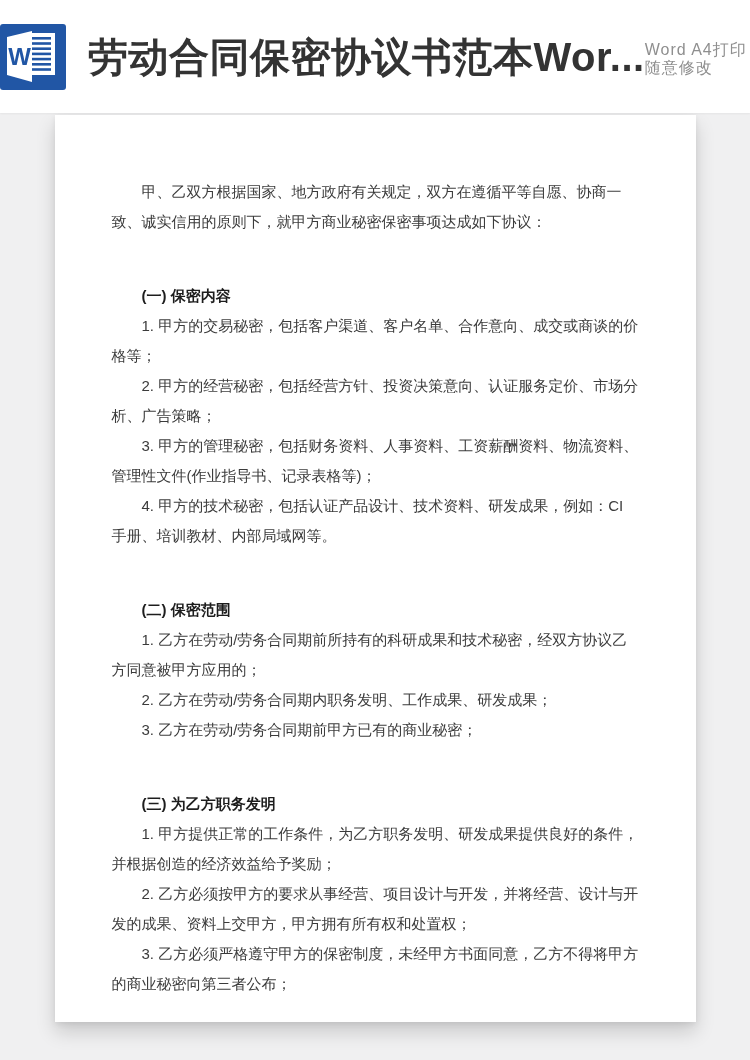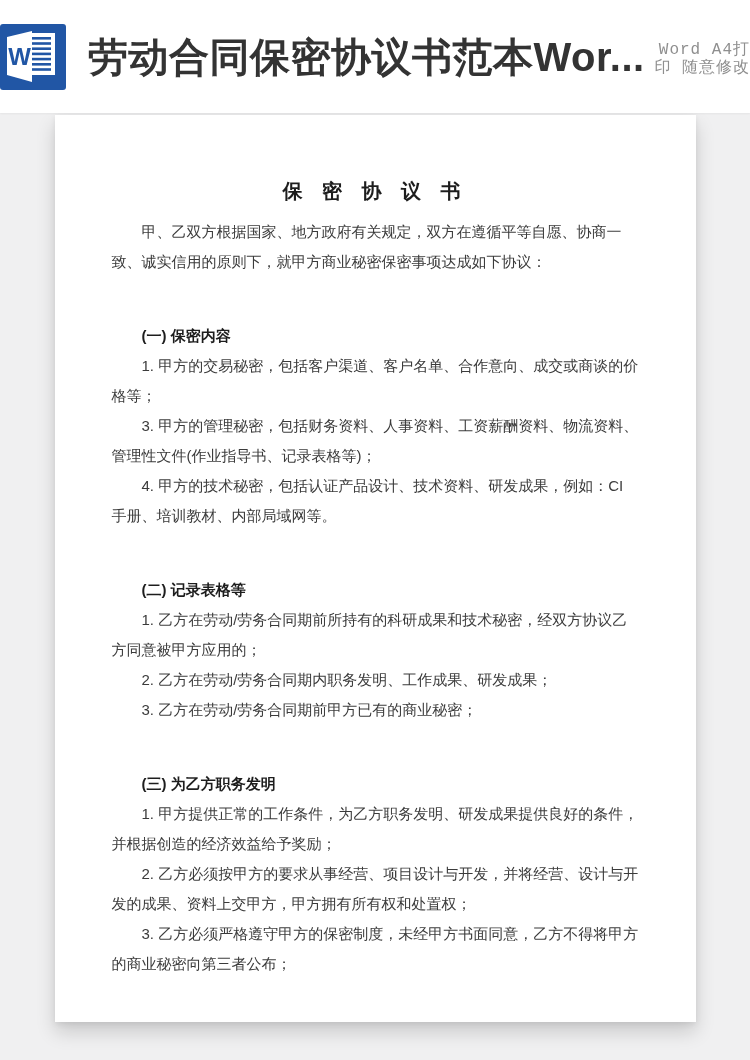--- a/index.html
+++ b/index.html
@@ -42,26 +42,25 @@
     margin: 0;
     font-size: 40px;
     line-height: 46px;
     font-weight: 600;
     color: #333333;
     white-space: nowrap;
     letter-spacing: 0.5px;
   }
   .file-subtitle {
     margin-top: 5px;
-    font-family: Liberation Mono, monospace;
+    font-family: Liberation Sans, sans-serif;
     font-size: 16px;
     line-height: 18px;
     color: #8f8f8f;
     letter-spacing: 1px;
-    text-align: right;
   }
   
   .preview-area {
     width: 750px;
     padding-top: 2px;
     box-sizing: border-box;
   }
   .doc-page {
     width: 641px;
     height: 907px;
@@ -124,28 +123,28 @@
     </svg>
   </span>
   <div class="title-block">
     <h1 class="file-title">劳动合同保密协议书范本Wor...</h1>
     <div class="file-subtitle">Word A4打印 随意修改</div>
   </div>
 </header>
 
 <main class="preview-area">
   <div class="doc-page">
-    <h2 class="doc-title">保 密 协 议 书</h2>
     <div class="doc-body" id="doc-body">
         <p class="para">甲、乙双方根据国家、地方政府有关规定，双方在遵循平等自愿、协商一致、诚实信用的原则下，就甲方商业秘密保密事项达成如下协议：</p>
         <p class="para heading">(一) 保密内容</p>
         <p class="para">1. 甲方的交易秘密，包括客户渠道、客户名单、合作意向、成交或商谈的价格等；</p>
+        <p class="para">2. 甲方的经营秘密，包括经营方针、投资决策意向、认证服务定价、市场分析、广告策略；</p>
         <p class="para">3. 甲方的管理秘密，包括财务资料、人事资料、工资薪酬资料、物流资料、管理性文件(作业指导书、记录表格等)；</p>
         <p class="para">4. 甲方的技术秘密，包括认证产品设计、技术资料、研发成果，例如：CI 手册、培训教材、内部局域网等。</p>
-        <p class="para heading">(二) 记录表格等</p>
+        <p class="para heading">(二) 保密范围</p>
         <p class="para">1. 乙方在劳动/劳务合同期前所持有的科研成果和技术秘密，经双方协议乙方同意被甲方应用的；</p>
         <p class="para">2. 乙方在劳动/劳务合同期内职务发明、工作成果、研发成果；</p>
         <p class="para">3. 乙方在劳动/劳务合同期前甲方已有的商业秘密；</p>
         <p class="para heading">(三) 为乙方职务发明</p>
         <p class="para">1. 甲方提供正常的工作条件，为乙方职务发明、研发成果提供良好的条件，并根据创造的经济效益给予奖励；</p>
         <p class="para">2. 乙方必须按甲方的要求从事经营、项目设计与开发，并将经营、设计与开发的成果、资料上交甲方，甲方拥有所有权和处置权；</p>
         <p class="para">3. 乙方必须严格遵守甲方的保密制度，未经甲方书面同意，乙方不得将甲方的商业秘密向第三者公布；</p>
       </div>
   </div>
 </main>

